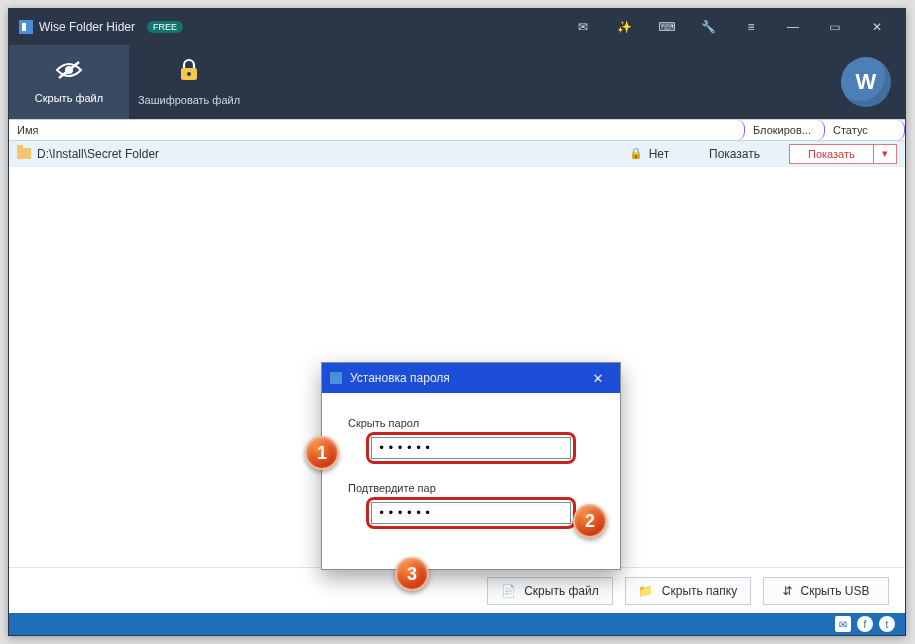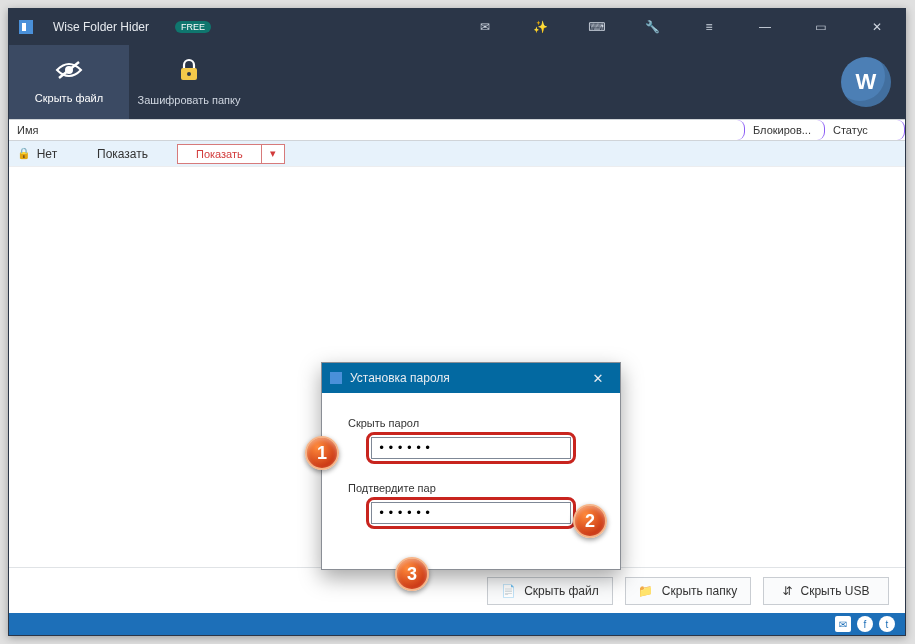--- a/index.html
+++ b/index.html
@@ -4,21 +4,21 @@
 <style>
   * { box-sizing: border-box; margin: 0; padding: 0; font-family: "Segoe UI", Tahoma, sans-serif; }
   body { background: #e0e0e0; width: 915px; height: 644px; overflow: hidden; }
   .window {
     position: absolute; left: 8px; top: 8px; width: 898px; height: 628px;
     background: #fff; border: 1px solid #2b3648; display: flex; flex-direction: column;
     box-shadow: 0 2px 8px rgba(0,0,0,.3);
   }
   .titlebar {
     height: 36px; background: #2b3648; display: flex; align-items: center;
-    padding: 0 10px; color: #e6eaef; font-size: 12px; gap: 20px;
+    padding: 0 10px; color: #e6eaef; font-size: 12px; gap: 6px;
   }
   .titlebar .title-icon { width: 14px; height: 14px; background: #4a90d9; position: relative; }
   .titlebar .title-icon::after { content:''; position:absolute; top:3px; left:3px; width:4px; height:8px; background:#fff; }
   .titlebar .free-badge { background: #0f766e; color:#fff; font-size:9px; padding:1px 6px; border-radius:8px; margin-left:6px;}
   .titlebar .spacer { flex: 1; }
   .titlebar .tb-btn { width: 36px; height: 36px; display:flex; align-items:center; justify-content:center; cursor:pointer; color:#cfd6e0;}
   .toolbar {
     height: 74px; background: #2b3648; display:flex; align-items:stretch; position:relative;
   }
   .tool-btn {
@@ -72,21 +72,21 @@
     height:22px; background:#1d6fb8; display:flex; align-items:center; justify-content:flex-end;
     gap:6px; padding: 0 10px;
   }
   .soc { width:16px; height:16px; border-radius:50%; background:#fff; color:#1d6fb8; font-size:10px; display:flex; align-items:center; justify-content:center;}
   .soc.mail { border-radius:2px;}
   
   .dialog {
     position:absolute; left:312px; top:195px; width:300px; background:#fff;
     border:1px solid #8a8e95; box-shadow: 0 8px 20px rgba(0,0,0,.35);
   }
-  .dlg-title { height:30px; background:#0369a1; color:#e8ecf1; display:flex; align-items:center; padding:0 8px; font-size:12px; gap:8px;}
+  .dlg-title { height:30px; background:#1d4ed8; color:#e8ecf1; display:flex; align-items:center; padding:0 8px; font-size:12px; gap:8px;}
   .dlg-title .dicon { width:12px; height:12px; background:#4a90d9; }
   .dlg-title .dspacer { flex:1;}
   .dlg-title .dclose { width:28px; text-align:center; cursor:pointer; font-size:13px;}
   .dlg-body { padding: 24px 26px 22px; display:flex; flex-direction:column; align-items:center; }
   .field-label { align-self:flex-start; font-size:11px; color:#333; margin-bottom:3px; max-width:100px; overflow:hidden; white-space:nowrap;}
   .hl-ring { border:3px solid #c8241e; border-radius:8px; padding:2px; margin-bottom:18px; background:#fff;}
   .pw-input {
     width:200px; height:22px; border:1px solid #7f8896; padding:0 6px; font-size:12px;
     letter-spacing:2px; font-family: monospace;
   }
@@ -138,32 +138,36 @@
       <span>Скрыть файл</span>
     </div>
     <div class="tool-btn">
       <span class="icon">
         <svg width="22" height="24" viewBox="0 0 22 24">
             <rect x="3" y="10" width="16" height="12" rx="2" fill="#f4c94a"></rect>
             <path d="M6 10 V7 a5 5 0 0 1 10 0 V10" fill="none" stroke="#fff" stroke-width="2.2"></path>
             <circle cx="11" cy="16" r="2" fill="#2b3648"></circle>
           </svg>
       </span>
-      <span>Зашифровать папку</span>
+      <span>Зашифровать файл</span>
     </div>
     <div class="logo-circle">W</div>
   </div>
 
   <div class="columns">
     <div class="col name">Имя</div>
     <div class="col lock">Блокиров...</div>
     <div class="col status">Статус</div>
   </div>
 
   <div class="row">
+    <div class="c name">
+      <span class="folder-ico"></span>
+      <span>D:\Install\Secret Folder</span>
+    </div>
     <div class="c lock">
       <span class="lock-ico u">🔒</span>
       <span>Нет</span>
     </div>
     <div class="c status">
       <span>Показать</span>
     </div>
     <div class="c op">
       <div class="op-btn">
         <span class="main">Показать</span>

